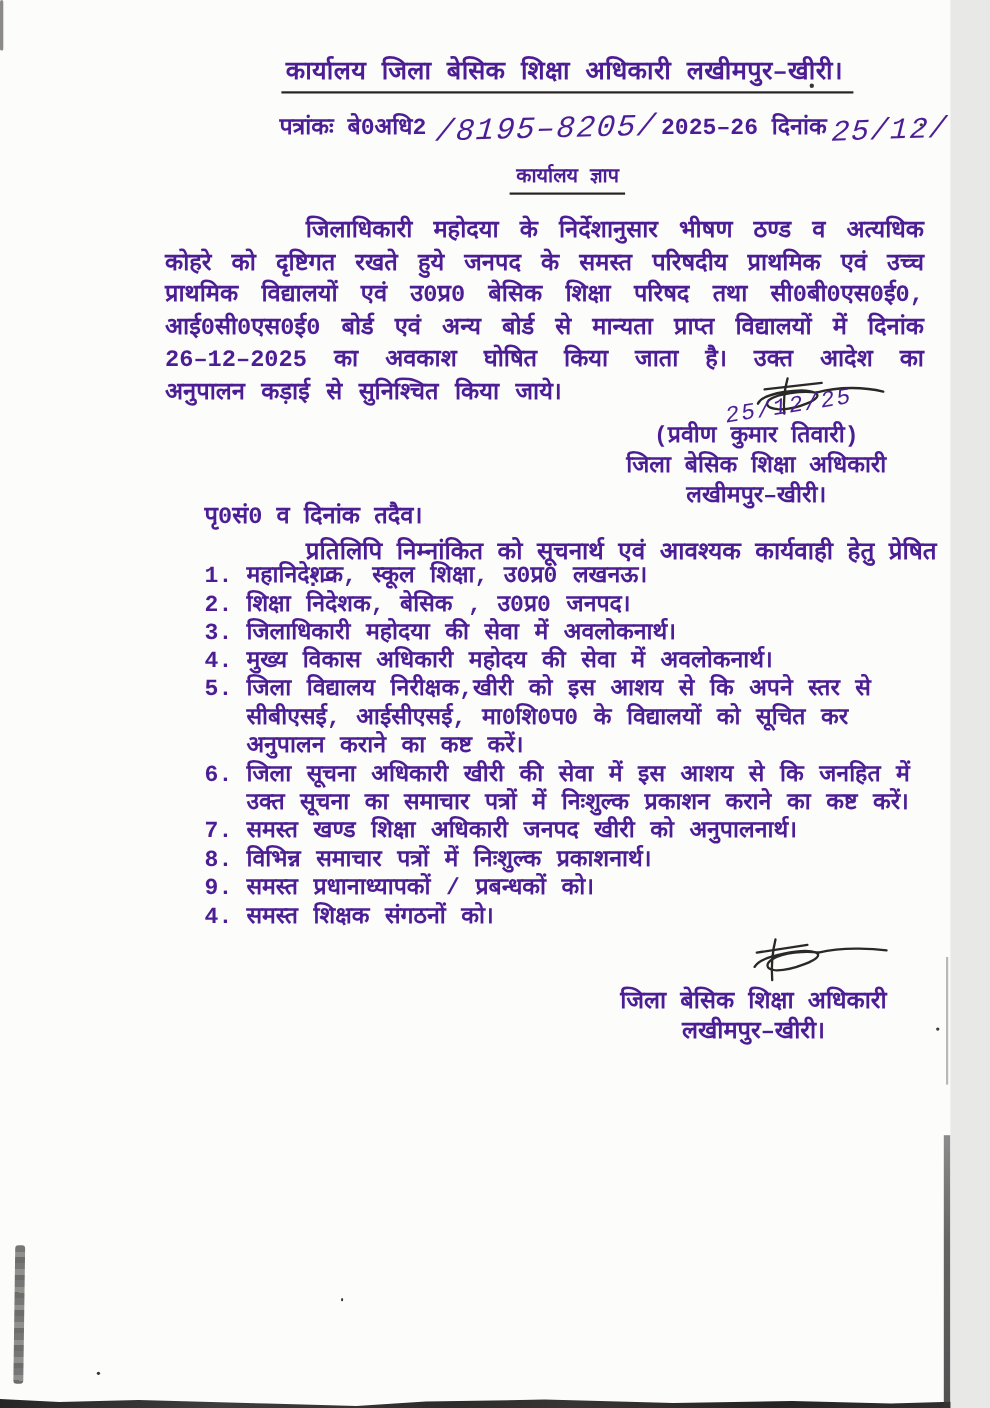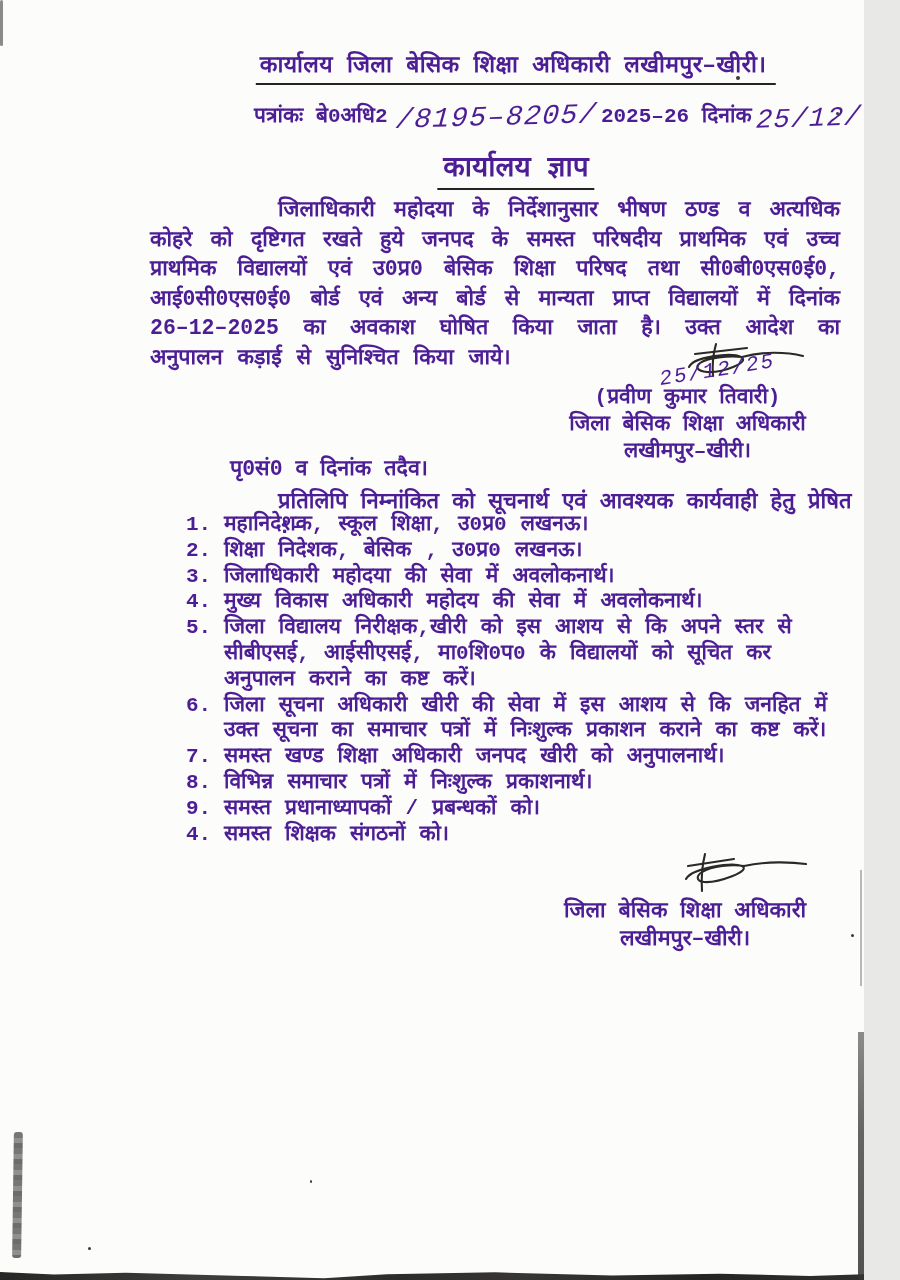--- a/index.html
+++ b/index.html
@@ -26,21 +26,21 @@
   }
   .hand{
     display:inline-block;
     font-style:italic;font-weight:400;
     letter-spacing:1.5px;
   }
   .hand-ref{font-size:28px;transform:rotate(-1.5deg) skewX(-6deg);margin:0 4px 0 8px;vertical-align:-3px;}
   .hand-date{font-size:27px;transform:rotate(-2deg) skewX(-5deg);margin:0 4px;vertical-align:-4px;}
   .memo-title{
     left:516px;top:146px;
-    font-size:28px;font-weight:bold;white-space:nowrap;
+    font-size:18px;font-weight:bold;white-space:nowrap;
     padding-left:6px;padding-right:6px;text-align:right;
   }
   .body-para{
     left:150px;top:196px;width:690px;
     font-size:21.5px;font-weight:bold;line-height:29.5px;
     text-align:justify;text-indent:128px;
     word-spacing:2px;
   }
   .sig-block{
     text-align:center;font-weight:bold;
@@ -54,21 +54,21 @@
     position:absolute;left:94px;top:17px;
     font-size:21px;transform:rotate(-9deg);letter-spacing:2px;white-space:nowrap;
   }
   .sig-top .sig-name{padding-top:44px;}
   .sig-bottom{
     left:560px;top:845px;width:250px;height:120px;
     font-size:21.5px;line-height:28px;
   }
   .sig-bottom .sig-svg{position:absolute;left:92px;top:4px;}
   .sig-bottom .sig-lines{padding-top:52px;}
-  .ps-line{left:186px;top:452px;font-size:21.5px;font-weight:bold;margin-left:44px;}
+  .ps-line{left:186px;top:452px;font-size:21.5px;font-weight:bold;}
   .copy-line{left:278px;top:484px;font-size:22px;font-weight:bold;}
   .copy-list{
     left:186px;top:512px;width:668px;
     font-size:21px;font-weight:bold;line-height:25.8px;
   }
   .copy-item{display:flex;}
   .copy-item .num{width:38px;flex:0 0 38px;}
   .copy-item .txt{flex:1;word-spacing:1.5px;}
 
   
@@ -130,21 +130,21 @@
 
   <div class="abs copy-line">प्रतिलिपि निम्नांकित को सूचनार्थ एवं आवश्यक कार्यवाही हेतु प्रेषित :–</div>
 
   <div class="abs copy-list">
     <div class="copy-item">
         <span class="num">1.</span>
         <span class="txt">महानिदेशक, स्कूल शिक्षा, उ0प्र0 लखनऊ।</span>
       </div>
     <div class="copy-item">
         <span class="num">2.</span>
-        <span class="txt">शिक्षा निदेशक, बेसिक , उ0प्र0 लखनऊ।</span>
+        <span class="txt">शिक्षा निदेशक, बेसिक , उ0प्र0 जनपद।</span>
       </div>
     <div class="copy-item">
         <span class="num">3.</span>
         <span class="txt">जिलाधिकारी महोदया की सेवा में अवलोकनार्थ।</span>
       </div>
     <div class="copy-item">
         <span class="num">4.</span>
         <span class="txt">मुख्य विकास अधिकारी महोदय की सेवा में अवलोकनार्थ।</span>
       </div>
     <div class="copy-item">

